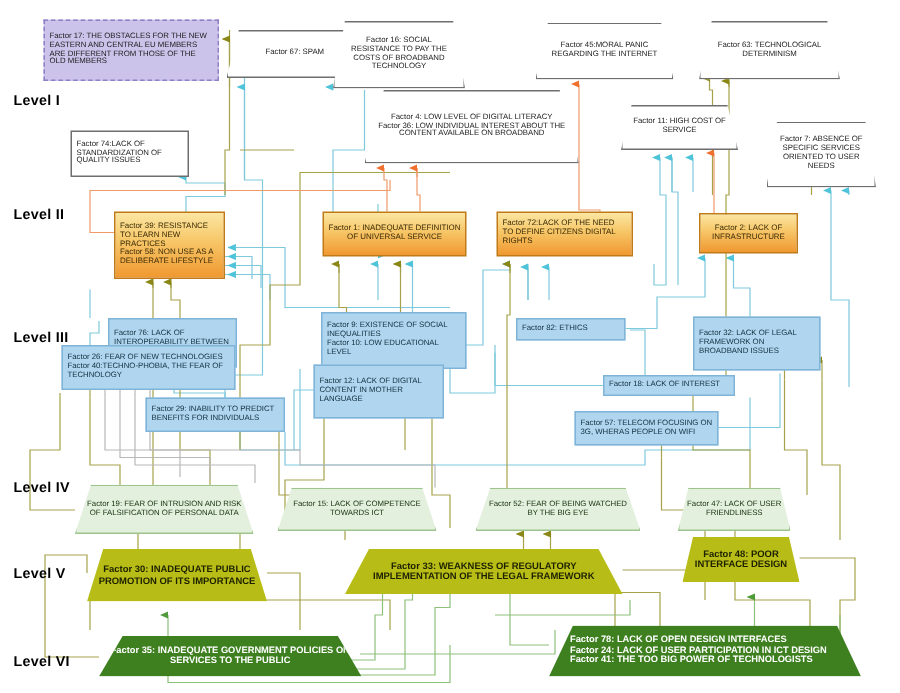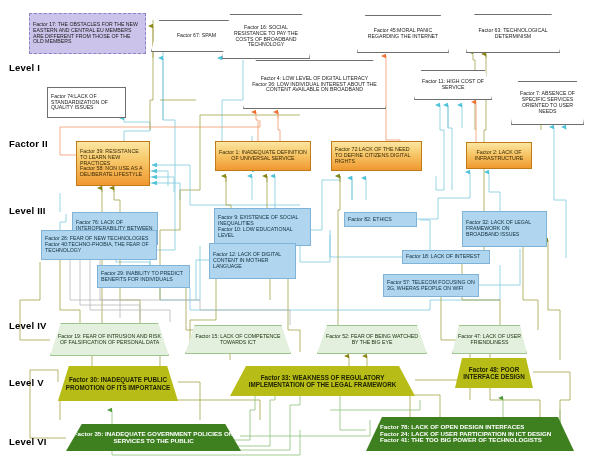--- a/index.html
+++ b/index.html
@@ -187,22 +187,22 @@
         <path d="M170,446 H270 V400 H275 V396"></path>
         <path d="M180,450 H290 V405 H300 V396"></path>
         <path d="M330,410 H420 V400"></path>
         <path d="M366,430 H340 V395"></path>
         <path d="M240,436 H370 V420"></path>
       </g>
     </g>
   </svg>
 
   <div class="lvl" style="left:9px;top:62px">Level I</div>
-  <div class="lvl" style="left:9px;top:138px">Factor II</div>
-  <div class="lvl" style="left:9px;top:205px">Level III</div>
+  <div class="lvl" style="left:9px;top:138px">Level II</div>
+  <div class="lvl" style="left:9px;top:220px">Level III</div>
   <div class="lvl" style="left:9px;top:320px">Level IV</div>
   <div class="lvl" style="left:9px;top:377px">Level V</div>
   <div class="lvl" style="left:9px;top:436px">Level VI</div>
 
   <div id="nodes">
       <div class="node rect purple" style="left: 29px; top: 13px; width: 117px; height: 41px;">
         <span class="tx">Factor 17: THE OBSTACLES FOR THE NEW EASTERN AND CENTRAL EU MEMBERS ARE DIFFERENT FROM THOSE OF THE OLD MEMBERS</span>
       </div>
       <div class="trap trapw" style="left: 151px; top: 20px; width: 91px; height: 32px; clip-path: polygon(9% 0px, 91% 0px, 100% 100%, 0px 100%); border: none; background: rgb(255, 255, 255); box-shadow: rgb(110, 110, 110) 0px 0px 0px 1px inset;">
         <span class="tx">Factor 67: SPAM</span>

